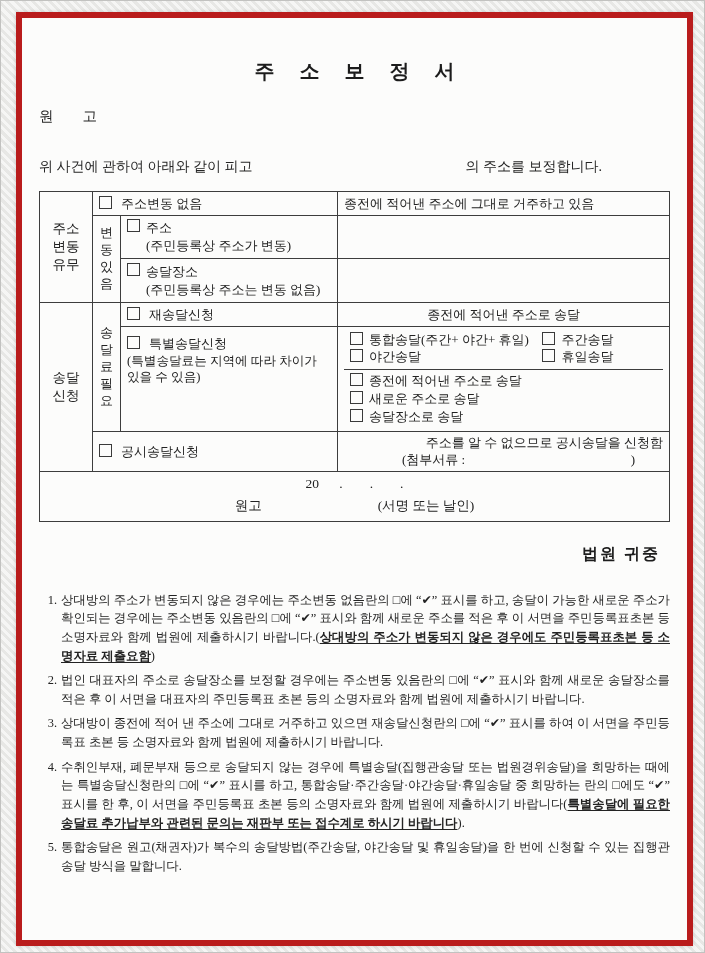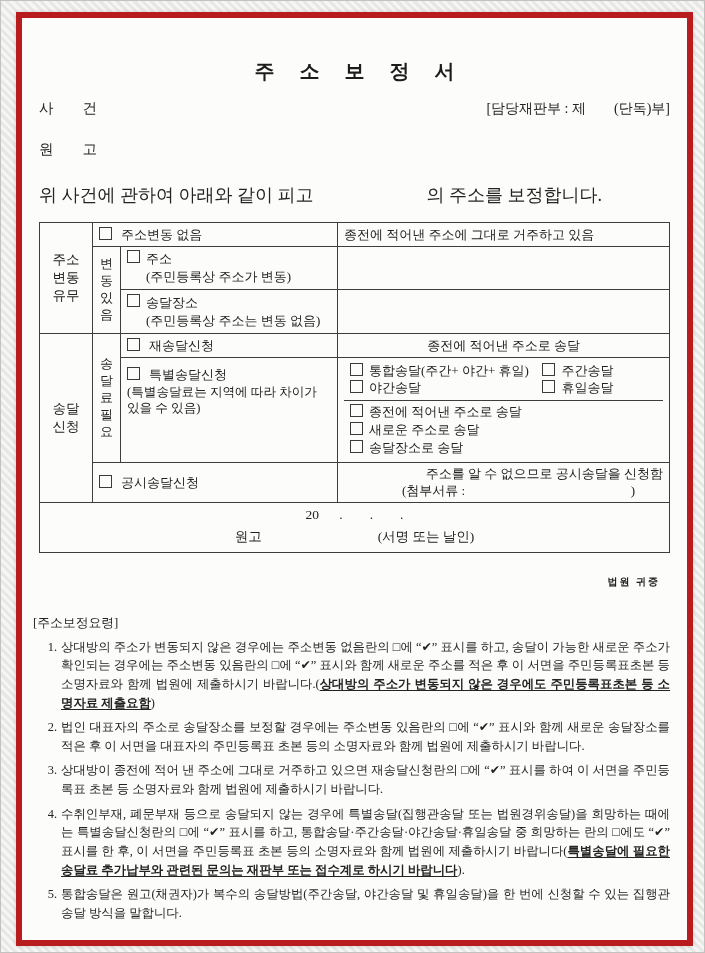--- a/index.html
+++ b/index.html
@@ -33,21 +33,21 @@
     text-indent:10px;
   }
   .party-row{
     display:flex;align-items:baseline;
     margin-top:22px;font-size:14.5px;
   }
   .party-row.first{margin-top:14px;}
   .party-label{white-space:pre;font-weight:500;}
   .spacer{flex:1;}
   .panel-label{white-space:pre;font-size:14px;}
-  .intro-row{display:flex;align-items:baseline;margin-top:24px;font-size:18px;}
+  .intro-row{display:flex;align-items:baseline;margin-top:32px;font-size:14px;}
   .intro-right{margin-right:68px;white-space:pre;}
   
   table.form{
     width:100%;border-collapse:collapse;table-layout:fixed;
     margin-top:15px;font-size:13px;color:#222;
   }
   table.form td{
     border:1px solid #3d3d3d;
     padding:2px 6px;vertical-align:middle;
     box-sizing:border-box;
@@ -84,43 +84,38 @@
   .pub-line1{text-align:right;line-height:1.35;}
   .date-cell{padding:4px 0 6px 0 !important;}
   .date-line{text-align:center;white-space:pre;font-size:13.5px;}
   .sign-line{
     display:flex;justify-content:center;gap:116px;
     margin-top:5px;font-size:13.5px;
   }
   
   .court-line{
     text-align:right;margin-top:22px;padding-right:10px;
-    font-size:10px;font-weight:600;letter-spacing:2px;color:#1d1d1d;
+    font-size:16px;font-weight:600;letter-spacing:2px;color:#1d1d1d;
   }
   .instr{margin-top:26px;font-size:12.4px;color:#232323;}
   .instr-header{font-size:12.8px;margin-left:-6px;}
   .instr-item{display:flex;margin-top:6px;line-height:1.5;}
   .instr-num{flex:none;width:18px;text-align:right;margin-right:4px;}
   .instr-text{flex:1;text-align:justify;}
   .useg{font-weight:600;text-decoration:underline;text-underline-offset:2px;}
 </style>
 </head>
 <body>
 
 <div class="scan-bg"></div>
 <div class="page">
   <div class="content">
 
     <div class="doc-title">주 소 보 정 서</div>
 
-    <div class="party-row first">
-      <span class="party-label">사        건</span>
-      <span class="spacer"></span>
-      <span class="panel-label">[담당재판부 : 제        (단독)부]</span>
-    </div>
     <div class="party-row">
       <span class="party-label">원        고</span>
     </div>
 
     <div class="intro-row">
       <span>위 사건에 관하여 아래와 같이 피고</span>
       <span class="spacer"></span>
       <span class="intro-right">의 주소를 보정합니다.</span>
     </div>
 
@@ -215,21 +210,20 @@
             <span>(서명 또는 날인)</span>
           </div>
         </td>
       </tr>
     </tbody>
       </table>
 
     <div class="court-line">법원 귀중</div>
 
     <div class="instr">
-      <div class="instr-header">[주소보정요령]</div>
       <div>
           <div class="instr-item">
             <span class="instr-num">1.</span>
             <span class="instr-text"><span>상대방의 주소가 변동되지 않은 경우에는 주소변동 없음란의 □에 “✔” 표시를 하고, 송달이 가능한 새로운 주소가 확인되는 경우에는 주소변동 있음란의 □에 “✔” 표시와 함께 새로운 주소를 적은 후 이 서면을 주민등록표초본 등 소명자료와 함께 법원에 제출하시기 바랍니다.(</span><span class="useg">상대방의 주소가 변동되지 않은 경우에도 주민등록표초본 등 소명자료 제출요함</span><span>)</span></span>
           </div>
           <div class="instr-item">
             <span class="instr-num">2.</span>
             <span class="instr-text"><span>법인 대표자의 주소로 송달장소를 보정할 경우에는 주소변동 있음란의 □에 “✔” 표시와 함께 새로운 송달장소를 적은 후 이 서면을 대표자의 주민등록표 초본 등의 소명자료와 함께 법원에 제출하시기 바랍니다.</span></span>
           </div>
           <div class="instr-item">

